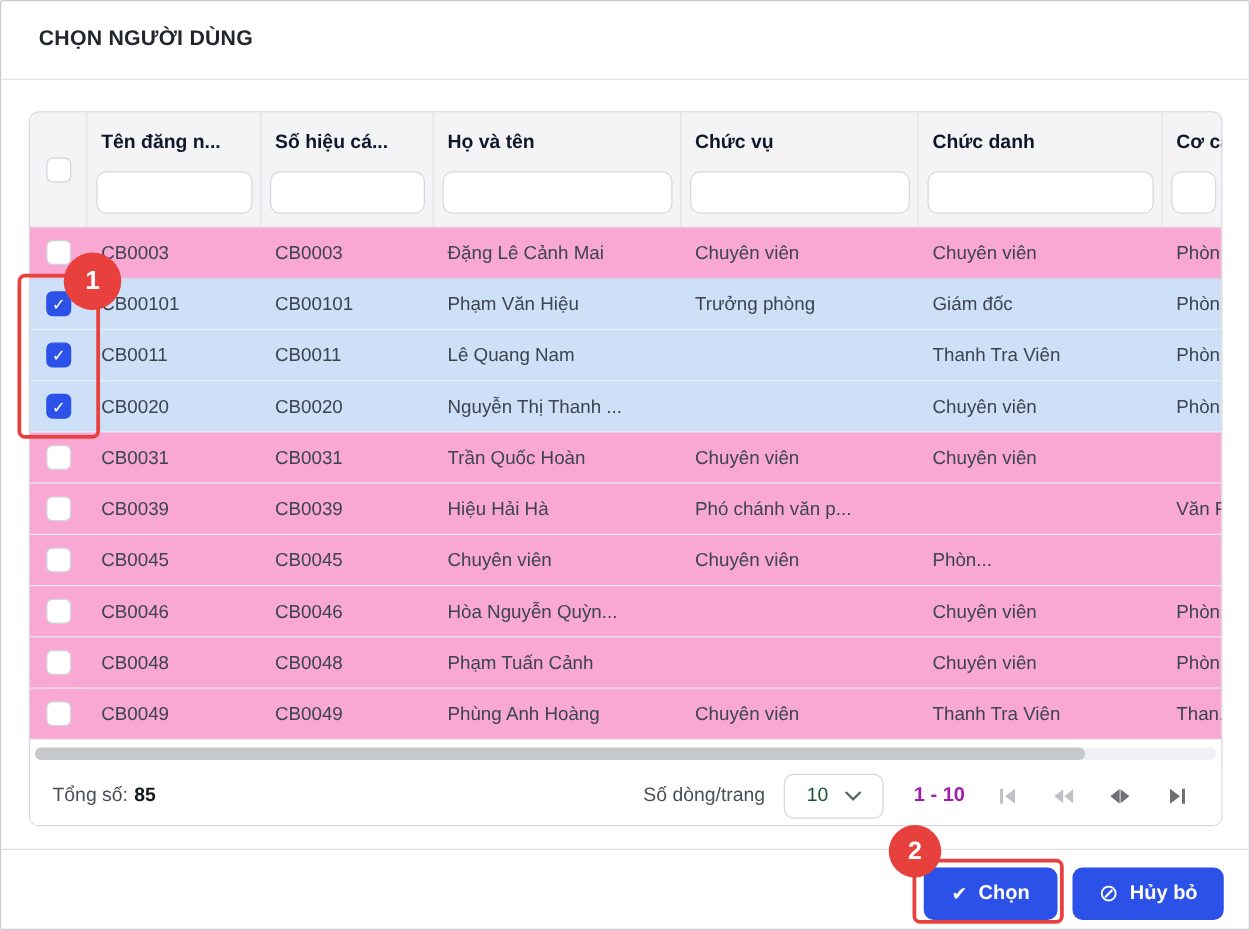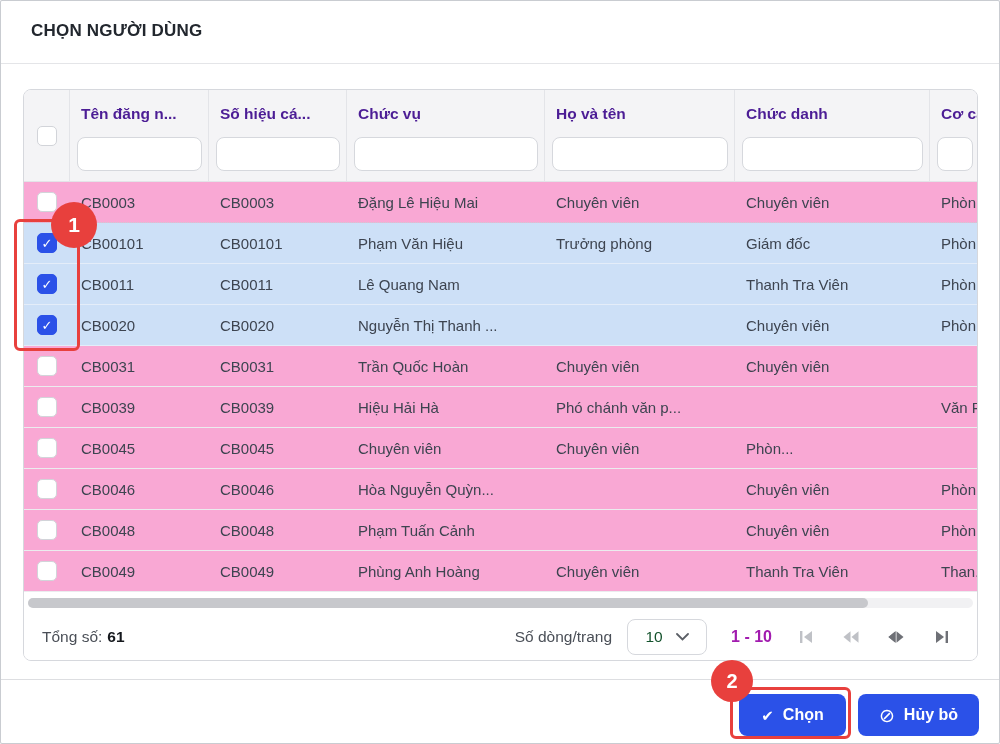--- a/index.html
+++ b/index.html
@@ -19,21 +19,21 @@
     position:absolute; left:22px; top:88px; width:955px; height:572px;
     border:1px solid #d6d8dd; border-radius:8px; background:#fff; overflow:hidden;
     display:flex; flex-direction:column;
   }
   .grid-row { display:grid; grid-template-columns:46px 139px 138px 198px 190px 195px 49px; }
   .thead { background:#f4f4f6; height:92px; border-bottom:1px solid #e3e4e8; }
   .th { border-right:1px solid #e3e4e8; position:relative; }
   .th:last-child { border-right:none; }
   .th-label {
     height:45px; line-height:48px; padding-left:11px; font-size:15.5px; font-weight:700;
-    color:#4c1d95; white-space:nowrap; overflow:hidden;
+    color:#0f172a; white-space:nowrap; overflow:hidden;
   }
   .th-filter {
     display:block; width:calc(100% - 13px); height:34px; margin:2px 6px 0 7px;
     border:1px solid #d6d8dd; border-radius:8px; background:#fff; outline:none;
     font-size:14px; padding:0 8px; font-family:inherit;
   }
   .th-check { display:flex; align-items:center; justify-content:center; }
 
   .tbody { flex:0 0 auto; }
   .trow { height:41px; border-bottom:1px solid #ebecee; background:#f9a8d4; cursor:pointer; }
@@ -113,45 +113,45 @@
 
     <div class="th">
           <div class="th-label">Tên đăng n...</div>
           <input class="th-filter" type="text" style="">
         </div>
         <div class="th">
           <div class="th-label">Số hiệu cá...</div>
           <input class="th-filter" type="text" style="">
         </div>
         <div class="th">
+          <div class="th-label">Họ và tên</div>
+          <input class="th-filter" type="text" style="">
+        </div>
+        <div class="th">
           <div class="th-label">Chức vụ</div>
-          <input class="th-filter" type="text" style="">
-        </div>
-        <div class="th">
-          <div class="th-label">Họ và tên</div>
           <input class="th-filter" type="text" style="">
         </div>
         <div class="th">
           <div class="th-label">Chức danh</div>
           <input class="th-filter" type="text" style="">
         </div>
         <div class="th">
           <div class="th-label">Cơ cá...</div>
           <input class="th-filter" type="text" style="">
         </div>
       </div>
     <div class="tbody">
 
     <div class="trow grid-row">
           <div class="cell cell-check">
             <div class="checkbox"></div>
           </div>
           <div class="cell">CB0003</div>
           <div class="cell">CB0003</div>
-          <div class="cell">Đặng Lê Hiệu Mai</div>
+          <div class="cell">Đặng Lê Cảnh Mai</div>
           <div class="cell">Chuyên viên</div>
           <div class="cell">Chuyên viên</div>
           <div class="cell">Phòn...</div>
         </div>
         <div class="trow grid-row selected">
           <div class="cell cell-check">
             <div class="checkbox checked">
               <span class="tick">✓</span>
             </div>
           </div>
@@ -253,21 +253,21 @@
           <div class="cell">Thanh Tra Viên</div>
           <div class="cell">Than...</div>
         </div>
       </div>
     <div class="scroll-strip">
       <div class="scroll-track"></div>
       <div class="scroll-thumb"></div>
     </div>
     <div class="tfooter">
       <div class="total">
-        <span>Tổng số:</span><b>61</b>
+        <span>Tổng số:</span><b>85</b>
       </div>
       <div class="pager">
         <span class="pagesize-label">Số dòng/trang</span>
         <div class="pagesize-select">
           <span class="val">10</span>
           <svg width="13" height="8" viewBox="0 0 13 8">
               <path d="M1 1l5.5 5.5L12 1" fill="none" stroke="#5b5f66" stroke-width="1.8" stroke-linecap="round"></path>
             </svg>
         </div>
         <span class="range">1 - 10</span>

